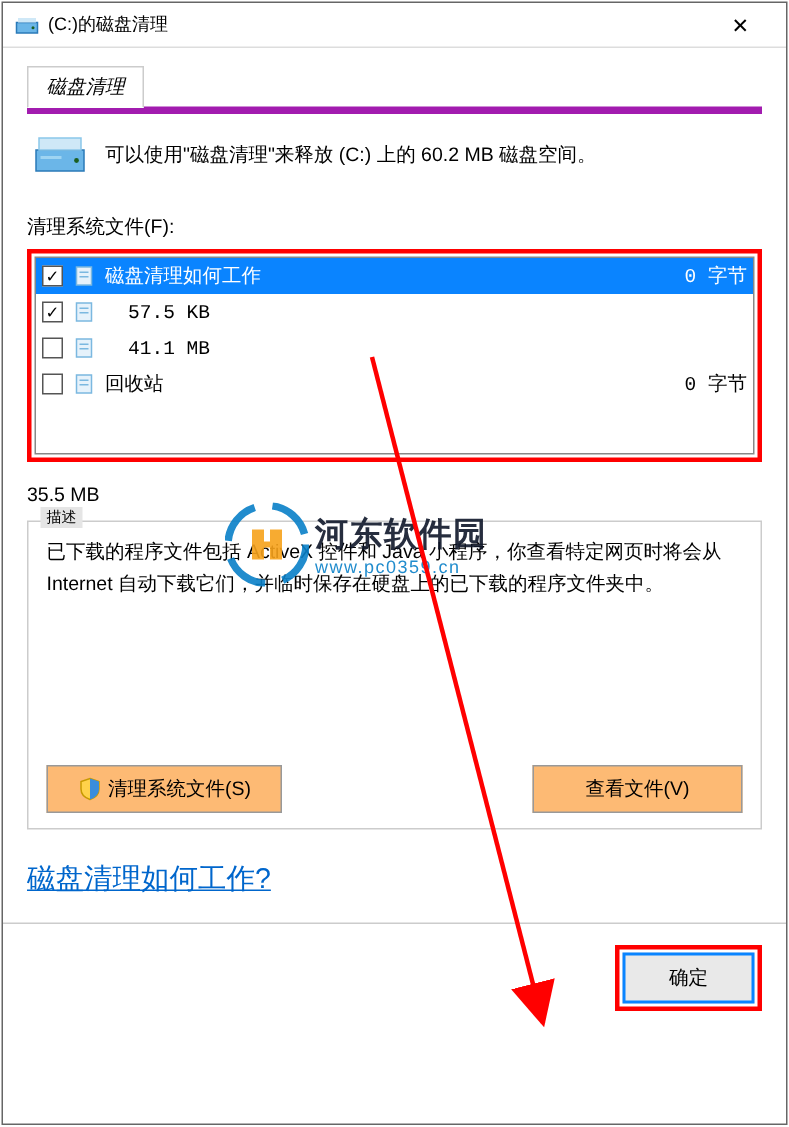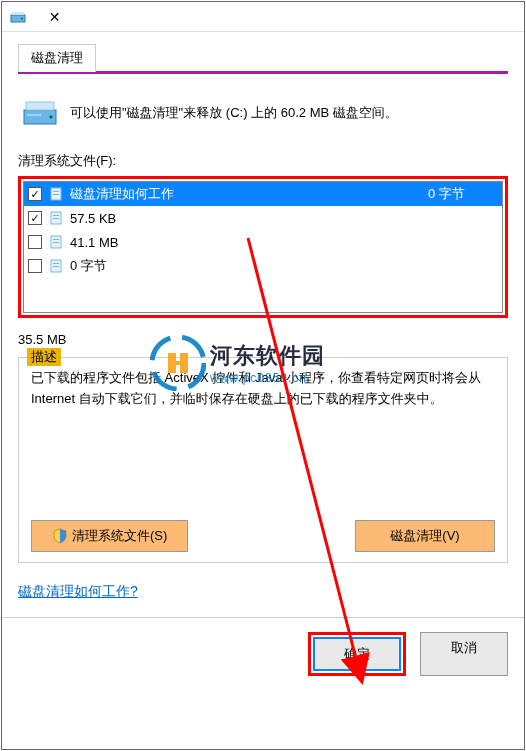--- a/index.html
+++ b/index.html
@@ -3,41 +3,41 @@
 <meta charset="utf-8">
 <style>
 * { box-sizing: border-box; margin: 0; padding: 0; font-family: "Microsoft YaHei", "Segoe UI", sans-serif; }
 body { background: #fff; width: 526px; height: 751px; position: relative; overflow: hidden; }
 .window { border: 1px solid #666; width: 524px; height: 749px; position: absolute; left: 1px; top: 1px; background: #fff; }
 .titlebar { height: 30px; background: #fff; border-bottom: 1px solid #ddd; display: flex; align-items: center; padding: 0 8px; }
 .titlebar-icon { width: 16px; height: 16px; margin-right: 6px; }
 .titlebar-text { font-size: 12px; flex: 1; }
 .win-btn { width: 45px; height: 29px; display: flex; align-items: center; justify-content: center; font-size: 14px; font-family: Arial; }
 .content { padding: 12px 16px 16px 16px; }
-.tab-strip { border-bottom: 3px solid #a21caf; display: flex; margin-bottom: 24px; }
+.tab-strip { border-bottom: 5px solid #a21caf; display: flex; margin-bottom: 12px; font-style: italic; }
 .tab { border: 1px solid #ccc; border-bottom: 1px solid #fff; padding: 4px 12px; font-size: 13px; margin-bottom: -1px; background: #fff; }
 .info-row { display: flex; align-items: center; gap: 12px; margin: 6px 0 24px 4px; }
 .drive-icon { width: 36px; height: 30px; }
 .info-text { font-size: 13px; }
 .label { font-size: 13px; margin-bottom: 6px; }
 .filelist-wrap { border: 3px solid #f00; padding: 2px; }
 .filelist { border: 1px solid #888; height: 132px; overflow-y: auto; background: #fff; }
 .row { display: flex; align-items: center; padding: 2px 4px; font-size: 13px; height: 24px; }
 .row.sel { background: #0a84ff; color: #fff; }
 .chk { width: 14px; height: 14px; margin-right: 6px; border: 1px solid #555; background: #fff; display: inline-flex; align-items: center; justify-content: center; font-size: 11px; color: #000; }
 .icon-slot { width: 16px; height: 16px; margin-right: 6px; }
 .row-name { flex: 1; }
-.row-size { min-width: 70px; }
+.row-size { text-align: right; min-width: 70px; font-family: Liberation Mono, monospace; }
 .totals { display: flex; justify-content: space-between; font-size: 13px; margin-top: 14px; margin-bottom: 10px; }
 .desc-group { border: 1px solid #ccc; padding: 10px 12px; font-size: 13px; position: relative; margin-top: 10px; }
-.desc-group .legend { position: absolute; top: -10px; left: 8px; background: #eab308; padding: 0 4px; font-size: 13px; }
+.desc-group .legend { position: absolute; top: -10px; left: 8px; background: #e5e5e5; padding: 0 4px; font-size: 10px; }
 .desc-text { line-height: 1.6; }
 .btns-mid { display: flex; justify-content: space-between; margin-top: 20px; gap: 20px; }
 .btn { border: 1px solid #999; background: #fdba74; padding: 6px 20px; font-size: 13px; min-width: 140px; text-align: center; display: flex; align-items: center; justify-content: center; gap: 4px; }
-.link { color: #0066cc; font-size: 14px; text-decoration: underline; display: inline-block; margin-top: 20px; }
+.link { color: #0066cc; font-size: 19px; text-decoration: underline; display: inline-block; margin-top: 20px; }
 .footer { border-top: 1px solid #ccc; padding: 14px 16px; display: flex; justify-content: flex-end; gap: 14px; }
 .btn-footer { border: 1px solid #999; background: #e9e9e9; padding: 6px 14px; font-size: 13px; min-width: 88px; text-align: center; }
 .ok-hl { border: 3px solid #f00; padding: 2px; }
 .ok-inner { border: 2px solid #0a84ff; }
 .watermark { position: absolute; left: 150px; top: 335px; pointer-events: none; display: flex; align-items: center; opacity: 0.9; }
 .wm-logo { width: 56px; height: 56px; }
 .wm-txt { margin-left: 4px; }
 .wm1 { color: #0f172a; font-size: 22px; font-weight: bold; letter-spacing: 1px; }
 .wm2 { color: #0a80c8; font-size: 12px; letter-spacing: 1px; }
 .arrow-svg { position: absolute; left: 0; top: 0; pointer-events: none; }
@@ -45,20 +45,21 @@
 </head>
 <body>
 
 <div class="window">
   <div class="titlebar">
     <svg class="titlebar-icon" viewBox="0 0 16 16">
         <rect x="1" y="6" width="14" height="7" fill="#6bb6e8" stroke="#2a7ab8"></rect>
         <rect x="2" y="3" width="12" height="3" fill="#cfe8f7"></rect>
         <circle cx="12" cy="9.5" r="1" fill="#1b5e20"></circle>
       </svg>
+    <span class="titlebar-text">(C:)的磁盘清理</span>
     <div class="win-btn">✕</div>
   </div>
 
   <div class="content">
     <div class="tab-strip">
       <div class="tab">磁盘清理</div>
     </div>
 
     <div class="info-row">
       <svg class="drive-icon" viewBox="0 0 36 30">
@@ -102,20 +103,21 @@
             </svg>
             <span class="row-size">41.1 MB</span>
           </div>
           <div class="row">
             <span class="chk"></span>
             <svg class="icon-slot" viewBox="0 0 16 16">
               <rect x="3" y="2" width="10" height="12" fill="#e6f2fb" stroke="#7bb8e0"></rect>
               <rect x="5" y="5" width="6" height="1" fill="#7bb8e0"></rect>
               <rect x="5" y="8" width="6" height="1" fill="#7bb8e0"></rect>
             </svg>
+            <span class="row-name">回收站</span>
             <span class="row-size">0 字节</span>
           </div>
         </div>
     </div>
 
     <div class="totals">
       <span>35.5 MB</span>
     </div>
 
     <div class="desc-group">
@@ -124,33 +126,32 @@
       <div style="height:90px"></div>
       <div class="btns-mid">
         <div class="btn">
           <svg width="16" height="16" viewBox="0 0 16 16">
               <path d="M8 1 L14 3 V8 Q14 13 8 15 Q2 13 2 8 V3 Z" fill="#ffd24a" stroke="#c79a00"></path>
               <path d="M8 1 L14 3 V8 Q14 13 8 15 V1" fill="#3a8ddc"></path>
             </svg>
           <span>清理系统文件(S)</span>
         </div>
         <div class="btn">
-          <span>磁盘清理(V)</span>
+          <span>查看文件(V)</span>
         </div>
       </div>
     </div>
 
     <a class="link" href="#">磁盘清理如何工作?</a>
   </div>
 
   <div class="footer">
     <span class="ok-hl">
       <div class="btn-footer ok-inner">确定</div>
     </span>
-    <div class="btn-footer">取消</div>
   </div>
 </div>
 
 <div class="watermark">
   <svg class="wm-logo" viewBox="0 0 56 56">
       <circle cx="28" cy="28" r="26" fill="none" stroke="#0a80c8" stroke-width="5" stroke-dasharray="30 12"></circle>
       <path d="M18 18 L18 38 L26 38 L26 30 L30 30 L30 38 L38 38 L38 18 L30 18 L30 26 L26 26 L26 18 Z" fill="#f7a21b"></path>
     </svg>
   <div class="wm-txt">
     <div class="wm1">河东软件园</div>

